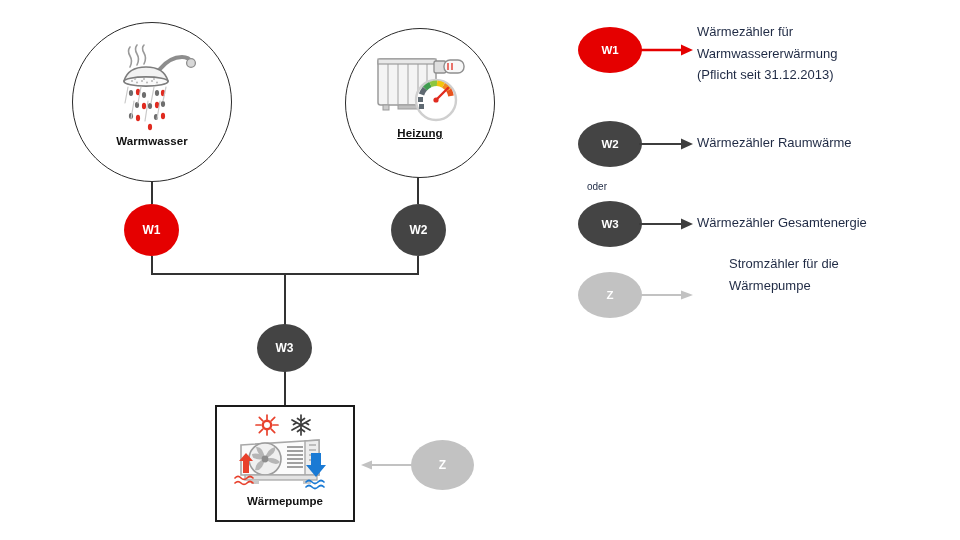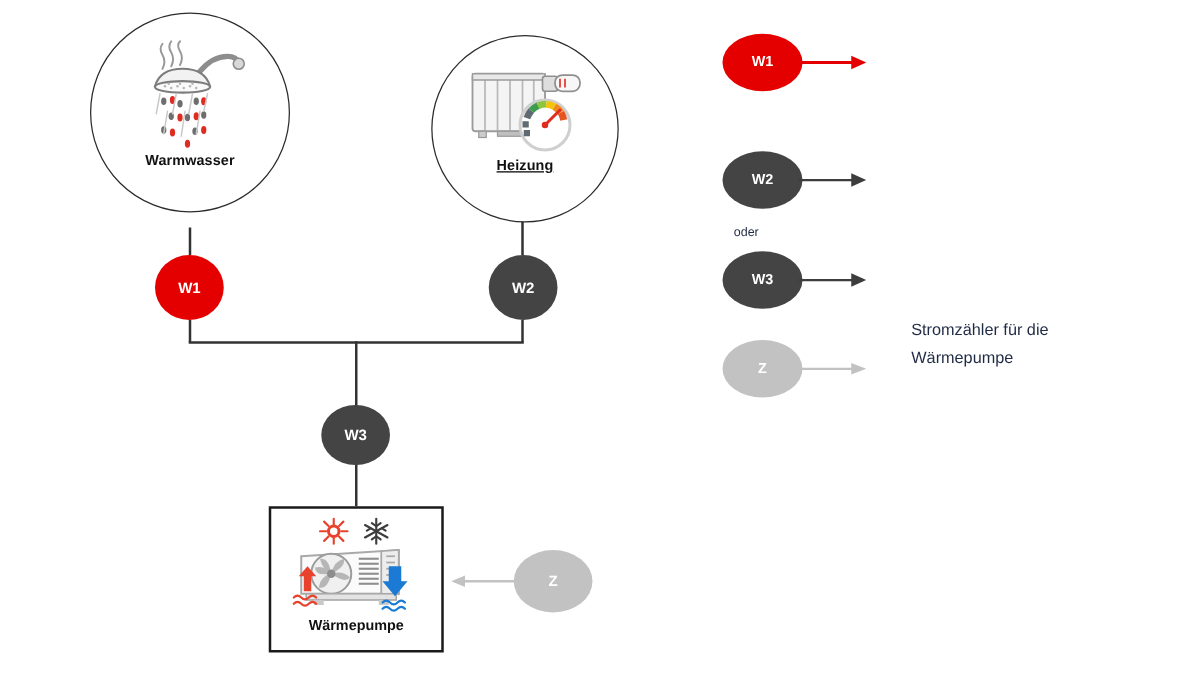--- a/index.html
+++ b/index.html
@@ -74,21 +74,21 @@
   <div class="abs vline" style="left:417px;top:176px;height:28px;"></div>
 
   <div class="abs vline" style="left:417px;top:256px;height:18px;"></div>
 
   <div class="abs hline" style="left:151px;top:273px;width:268px;"></div>
 
   <div class="abs vline" style="left:284px;top:273px;height:52px;"></div>
 
   <div class="abs vline" style="left:284px;top:370px;height:36px;"></div>
 
-  <div class="abs srccircle" style="left:72px;top:10px;width:160px;height:160px;">
+  <div class="abs srccircle" style="left:72px;top:22px;width:160px;height:160px;">
     <div style="margin-top:20px;width:96px;height:92px;">
       <svg viewBox="0 0 96 92" width="96" height="92">
 
         <g stroke="#9a9a9a" stroke-width="1.6" fill="none" stroke-linecap="round">
           <path d="M26 24 q3 -6 0 -11 q-3 -5 0 -9"></path>
           <path d="M33 22 q3 -6 0 -11 q-3 -5 0 -9"></path>
           <path d="M40 21 q3 -6 0 -11 q-3 -5 0 -8"></path>
         </g>
 
         <path d="M56 26 q10 -12 22 -12 q7 0 9 5" stroke="#8d8d8d" stroke-width="4.2" fill="none" stroke-linecap="round"></path>
@@ -290,42 +290,47 @@
 
     <div class="abs legellipse" style="left:3px;top:9px;width:64px;height:46px;background:#e50000;">
       <span>W1</span>
     </div>
     <div class="abs" style="left:64px;top:22px;width:56px;height:20px;">
       <svg viewBox="0 0 56 20" width="56" height="20">
         <line x1="0" y1="10" x2="44" y2="10" stroke="#e50000" stroke-width="2.4"></line>
         <path d="M54 10 L42 4.6 L42 15.4 Z" fill="#e50000"></path>
       </svg>
     </div>
+    <div class="abs legtext" style="left:122px;top:3px;width:240px;">Wärmezähler für
+Warmwassererwärmung
+(Pflicht seit 31.12.2013)</div>
 
     <div class="abs legellipse" style="left:3px;top:103px;width:64px;height:46px;background:#444444;">
       <span>W2</span>
     </div>
     <div class="abs" style="left:64px;top:116px;width:56px;height:20px;">
       <svg viewBox="0 0 56 20" width="56" height="20">
         <line x1="0" y1="10" x2="44" y2="10" stroke="#3d3d3d" stroke-width="1.8"></line>
         <path d="M54 10 L42 4.6 L42 15.4 Z" fill="#3d3d3d"></path>
       </svg>
     </div>
+    <div class="abs legtext" style="left:122px;top:114px;width:240px;">Wärmezähler Raumwärme</div>
 
     <div class="abs oder" style="left:12px;top:163px;">oder</div>
 
     <div class="abs legellipse" style="left:3px;top:183px;width:64px;height:46px;background:#444444;">
       <span>W3</span>
     </div>
     <div class="abs" style="left:64px;top:196px;width:56px;height:20px;">
       <svg viewBox="0 0 56 20" width="56" height="20">
         <line x1="0" y1="10" x2="44" y2="10" stroke="#3d3d3d" stroke-width="1.8"></line>
         <path d="M54 10 L42 4.6 L42 15.4 Z" fill="#3d3d3d"></path>
       </svg>
     </div>
+    <div class="abs legtext" style="left:122px;top:194px;width:250px;"> Wärmezähler Gesamtenergie</div>
 
     <div class="abs legellipse" style="left:3px;top:254px;width:64px;height:46px;background:#c2c2c2;">
       <span>Z</span>
     </div>
     <div class="abs" style="left:64px;top:267px;width:56px;height:20px;">
       <svg viewBox="0 0 56 20" width="56" height="20">
         <line x1="0" y1="10" x2="44" y2="10" stroke="#c2c2c2" stroke-width="1.8"></line>
         <path d="M54 10 L42 5.4 L42 14.6 Z" fill="#c2c2c2"></path>
       </svg>
     </div>

